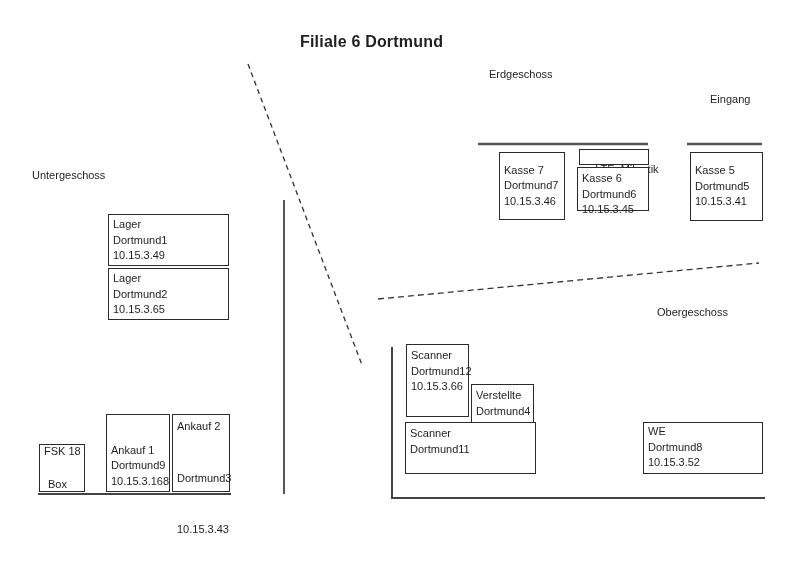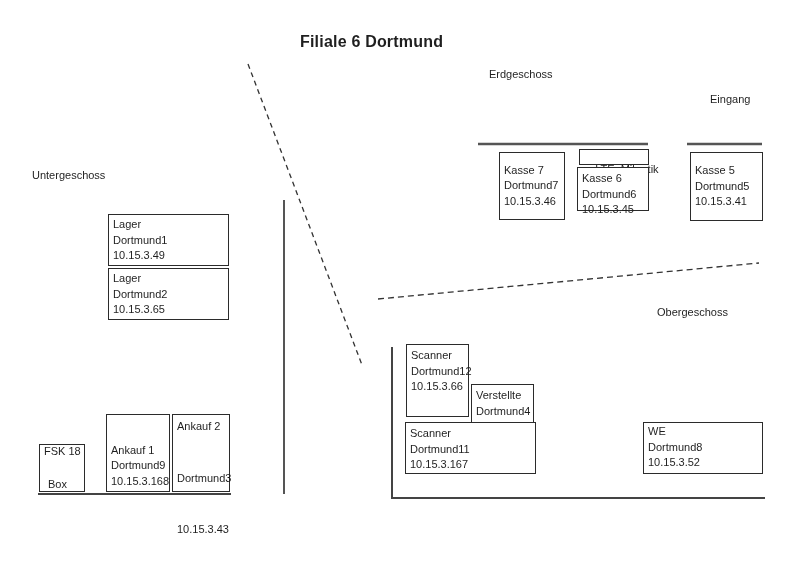--- a/index.html
+++ b/index.html
@@ -113,21 +113,20 @@
     <div class="ln">10.15.3.66</div>
   </div>
   <div class="box" style="left:471px; top:344px; width:63px; height:73px; padding-top:3px;margin-top:40px;">
     <div class="ln">Verstellte</div>
     <div class="ln">Dortmund4</div>
     <div class="ln">10.15.3.47</div>
   </div>
   <div class="box" style="left:405px; top:422px; width:131px; height:52px; padding-top:3px;">
     <div class="ln">Scanner</div>
     <div class="ln">Dortmund11</div>
-    <div class="ln">10.15.3.167</div>
   </div>
   <div class="box" style="left:643px; top:422px; width:120px; height:52px; padding-top:1px;">
     <div class="ln">WE</div>
     <div class="ln">Dortmund8</div>
     <div class="ln">10.15.3.52</div>
   </div>
 
 </div>
 
 </body></html>

